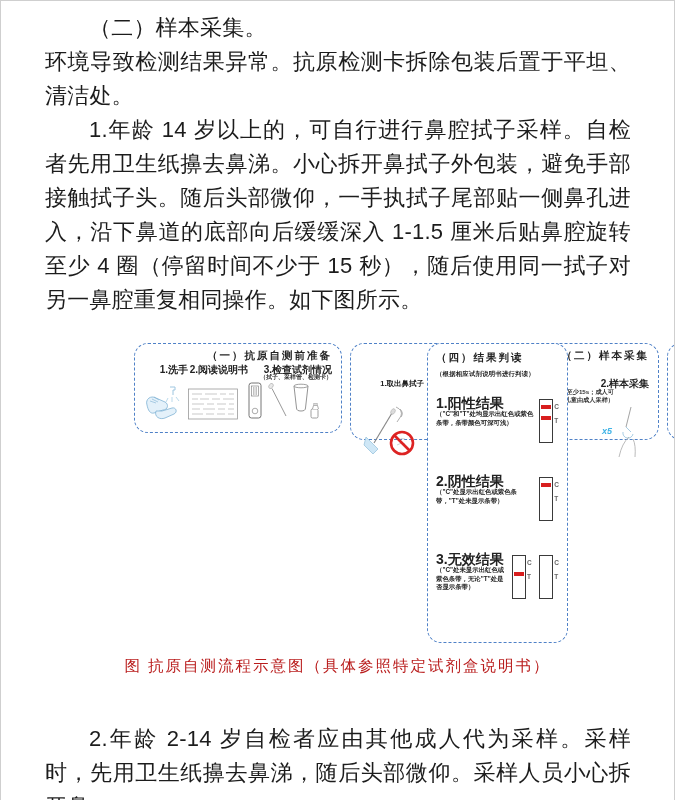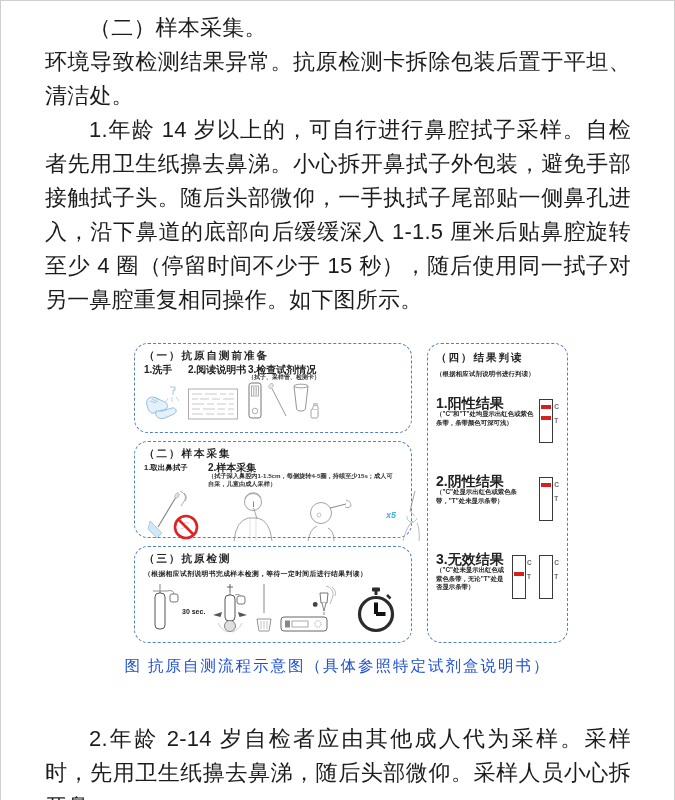--- a/index.html
+++ b/index.html
@@ -10,38 +10,38 @@
   }
   
   .textblock{padding:10px 43px 0 44px;}
   .para{
     margin:0;font-size:22px;line-height:34px;text-align:justify;
     text-justify:inter-ideograph;letter-spacing:0.2px;
   }
   .para.indent{text-indent:2em;}
   
   .figure{margin:26px 0 0 133px;width:434px;display:flex;gap:15px;}
-  .fig-left{width:278px;display:flex;flex-direction:column;gap:8px;}
+  .fig-left{width:278px;display:flex;gap:8px;text-align:right;}
   .panel{
     box-sizing:border-box;border:1.5px dashed #4f81c7;border-radius:14px;
     background:#fff;padding:5px 9px;font-weight:bold;color:#222;
   }
   .ptitle{font-size:10.5px;font-weight:bold;letter-spacing:2px;}
   .p1{height:90px;}
   .p2{height:97px;}
   .p3{height:97px;}
   .p4{width:141px;height:300px;padding:7px 8px;}
   .steps-row{display:flex;margin-top:2px;}
   .pcol{display:flex;flex-direction:column;}
   .slabel{font-size:10px;font-weight:bold;line-height:9px;}
   .snote{font-size:6px;font-weight:bold;line-height:7.5px;color:#333;}
   
   .c1{width:44px;} .c2{width:60px;} .c3{width:84px;} .c4{width:70px;}
   
-  .p2-labels{display:flex;margin-top:2px;}
+  .p2-labels{display:flex;margin-top:16px;}
   .p2-l1{width:64px;font-size:7.5px;font-weight:bold;}
   .p2-l2{flex:1;}
   .p2-l2 .slabel{display:block;}
   .p2-note{font-size:6.2px;font-weight:bold;line-height:7.8px;width:190px;color:#333;}
   .p2-icons{display:flex;justify-content:space-between;align-items:flex-end;padding:0 6px 0 2px;margin-top:1px;gap:28px;}
   .x5group{display:flex;align-items:center;}
   .x5text{font-size:9px;font-weight:bold;font-style:italic;color:#3fb3e6;margin-right:1px;}
   
   .p3 .subtitle{font-size:6.8px;font-weight:bold;margin-top:3px;letter-spacing:0.4px;}
   .p3-icons{display:flex;justify-content:space-between;align-items:flex-end;margin-top:4px;padding:0 4px;}
@@ -57,21 +57,21 @@
   .strips{display:flex;gap:7px;padding-top:1px;}
   .strip{display:inline-flex;}
   .strip-box{position:relative;width:12px;height:42px;border:1.6px solid #3a3a3a;background:#fff;}
   .band{position:absolute;left:1px;right:1px;height:3.6px;background:#d81e1e;}
   .at-c{top:5px;} .at-t{top:16px;}
   .slabels{display:flex;flex-direction:column;font-size:6.5px;font-weight:bold;color:#666;margin-left:1.5px;}
   .slabels .lc{margin-top:4px;} .slabels .lt{margin-top:7px;}
   
   .caption{
     margin-top:13px;text-align:center;font-family:"Liberation Serif","DejaVu Serif",serif;
-    font-size:15.5px;letter-spacing:2px;color:#1d4ed8;
+    font-size:15.5px;letter-spacing:2px;color:#b91c1c;
   }
   .bottomblock{padding:0 43px 0 44px;}
   .bottomblock .para{margin-top:45px;}
   svg{display:block;}
 </style>
 </head>
 <body>
 
 <div class="page">
 

